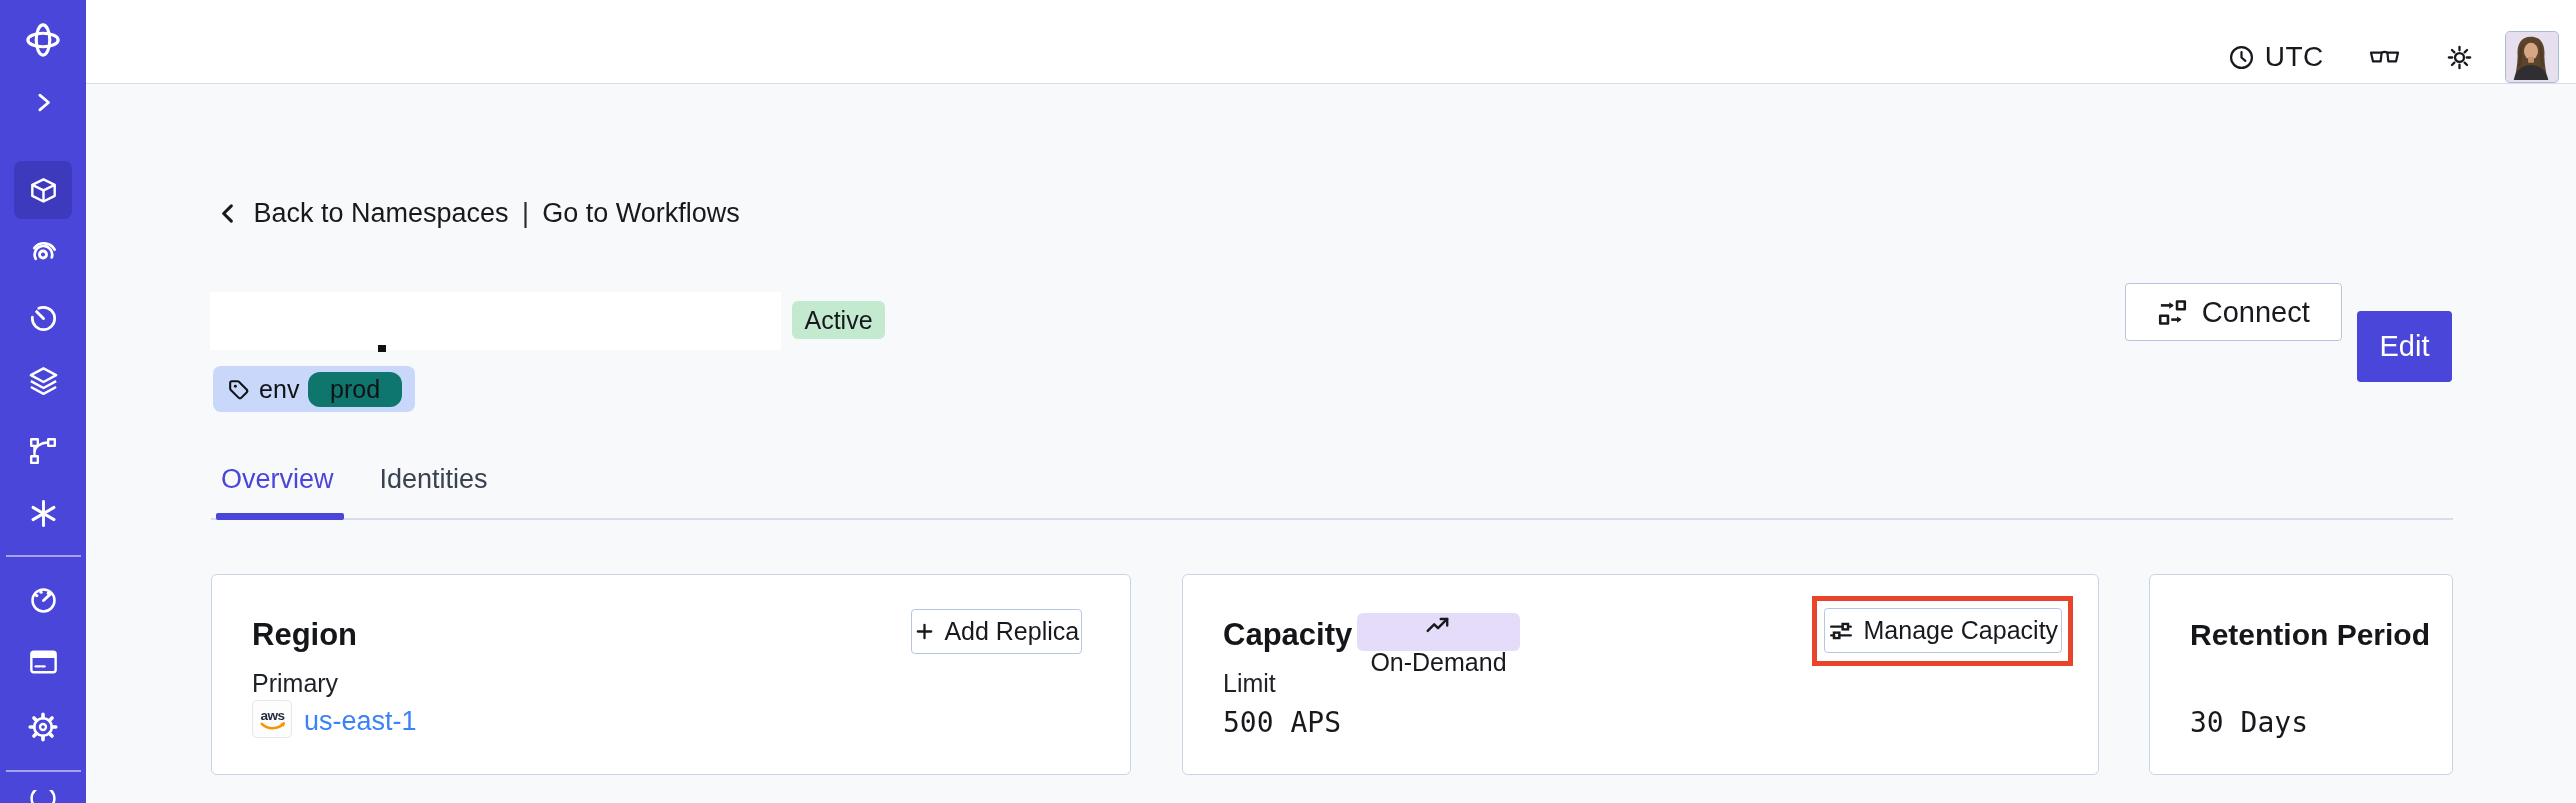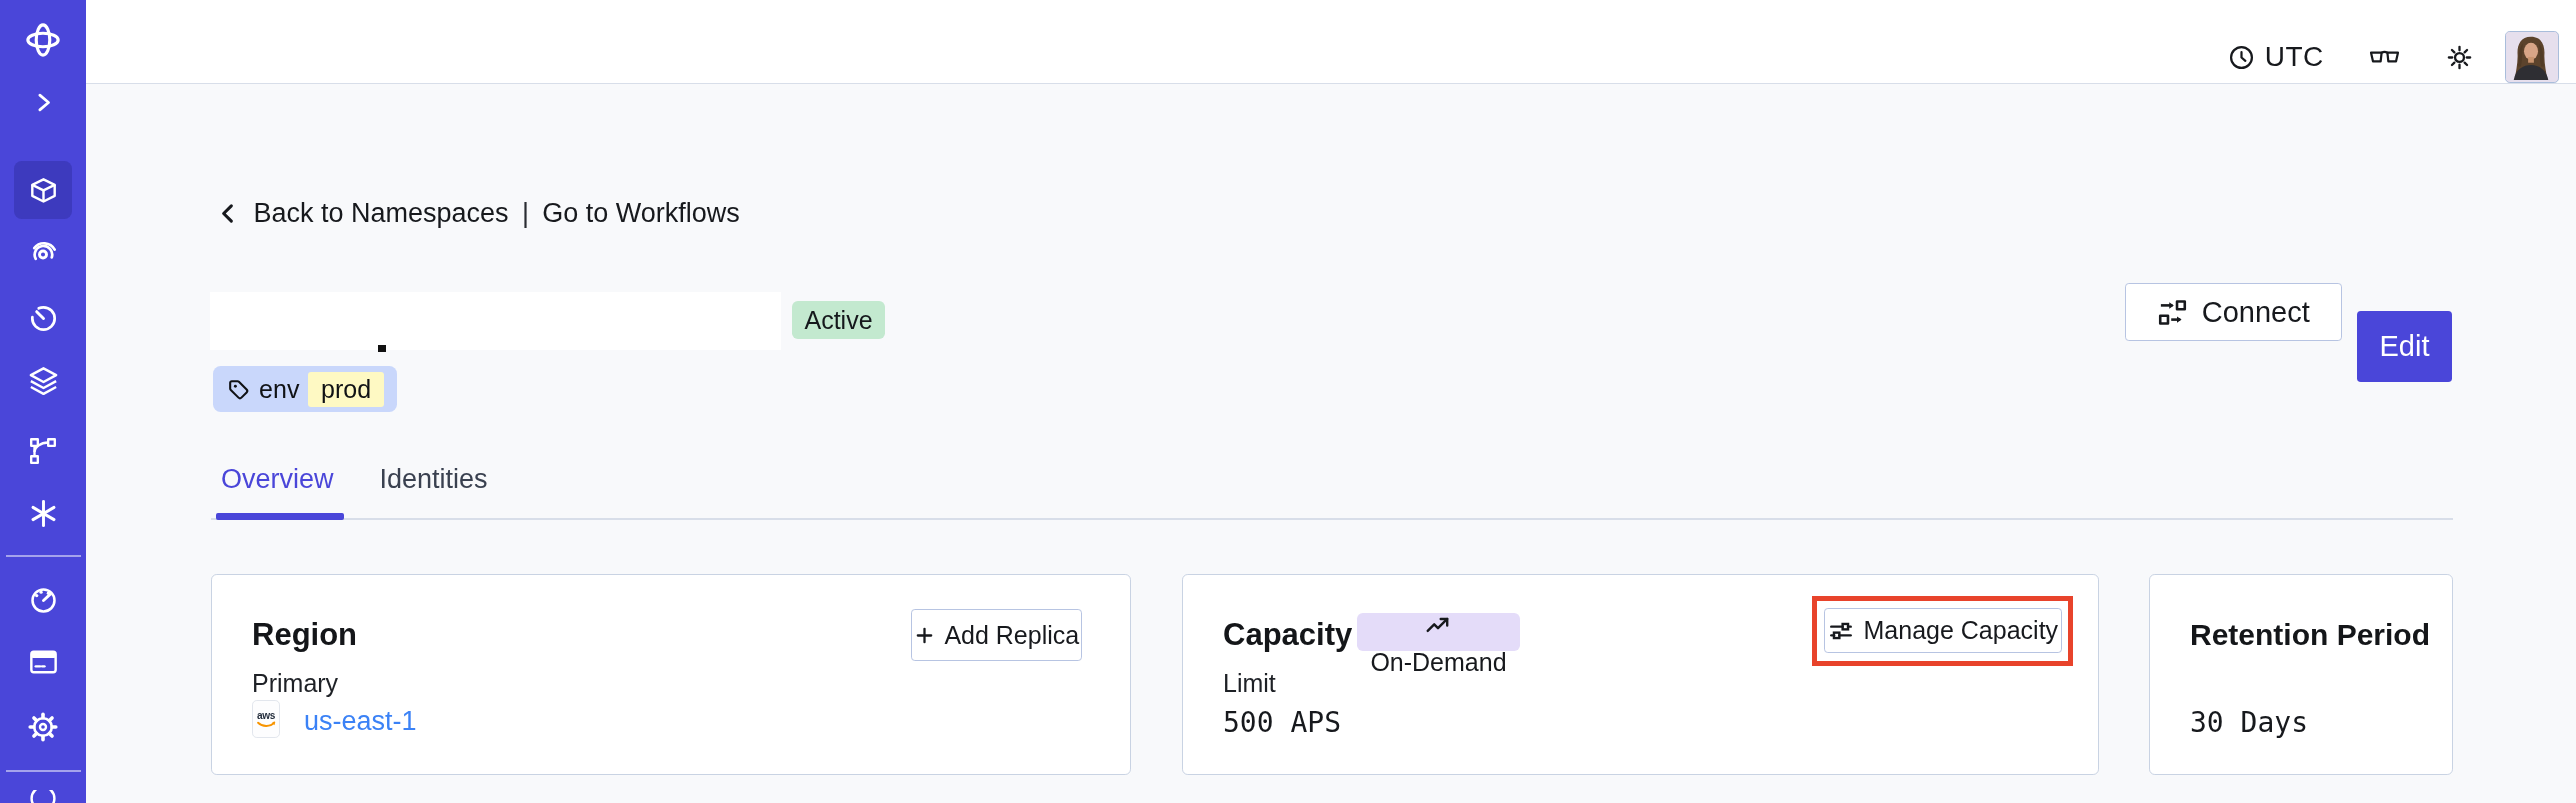--- a/index.html
+++ b/index.html
@@ -27,37 +27,37 @@
   .crumb { cursor:pointer; }
   .crumb-sep { font-weight:400; color:#2A2D33; }
   
   .redact-box { position:absolute; left:210px; top:292px; width:571px; height:58px; background:#FFFFFF; }
   .artifact-dot { position:absolute; left:378px; top:345px; width:7.7px; height:6.7px; background:#111; }
   .status-badge { position:absolute; left:792px; top:301px; height:38px; line-height:38px; padding:0 12.5px; background:#C3E9CF; border-radius:5.8px; font-size:25px; color:#15181C; }
   .btn { display:flex; align-items:center; justify-content:center; background:#fff; border:1.9px solid #B7C4E2; border-radius:3.8px; cursor:pointer; color:#17191D; }
   .btn-connect { position:absolute; left:2125px; top:283px; width:217px; height:58px; gap:13.4px; font-size:29px; }
   .btn-edit { position:absolute; left:2357px; top:283px; width:95px; height:71px; background:#4A46D9; border:none; border-radius:3.8px; color:#fff; font-size:29px; display:flex; align-items:center; justify-content:center; cursor:pointer;margin-top:28px; }
   .tag-chip { position:absolute; left:213px; top:366px; height:46px; display:flex; align-items:center; gap:8.6px; padding:0 12.5px; background:#C9D7FB; border-radius:7.7px; font-size:25px; color:#101215; }
-  .tag-inner { height:35px; line-height:35px; padding:0 13px; background:#fef9c3; border-radius:3px; }
+  .tag-inner { height:35px; line-height:35px; padding:0 22px; background:#0f766e; border-radius:12px; }
   
   .tabs { position:absolute; left:221px; top:464px; display:flex; gap:46px; font-size:27px; font-weight:500; }
   .tab { cursor:pointer; padding-bottom:17.3px; }
   .tab.active { color:#4A46D9; }
   .tab.inactive { color:#3A4150; }
   .tab-underline { position:absolute; left:216px; top:513px; width:128px; height:6.7px; background:#4A46D9; border-radius:1.9px; }
   .tab-border { position:absolute; left:211px; top:518px; width:2242px; height:1.9px; background:#D8DEE9; }
   
   .card { position:absolute; top:574px; height:201px; background:#FFFFFF; border:1.9px solid #C9D3E3; border-radius:5.8px; }
   .card-title { position:absolute; left:40px; top:42px; font-size:31px; font-weight:600; line-height:35px; color:#141619; }
   .card-label { position:absolute; left:40px; top:94px; font-size:25px; line-height:29px; color:#1E2126; }
   .card-value-mono { position:absolute; left:40px; top:129px; font-size:28px; line-height:38px; font-family:"DejaVu Sans Mono","Liberation Mono",monospace; color:#17191D; }
   .btn-small { position:absolute; display:flex; align-items:center; justify-content:center; gap:9.6px; background:#fff; border:1.9px solid #B7C4E2; border-radius:3.8px; font-size:25px; cursor:pointer; color:#17191D; }
   .ondemand-badge { position:absolute; left:174px; top:38px; height:38px; display:flex; align-items:center; gap:8.6px; padding:0 13.4px; background:#E4DCF9; border-radius:5.8px; font-size:25px; color:#17191D;flex-direction:column; }
   .highlight-box { position:absolute; left:629px; top:21px; width:261px; height:70px; border:5.8px solid #E8432B; z-index:3; pointer-events:none; }
-  .aws-badge { position:absolute; left:40px; top:125px; width:28px; height:38px; background:#FDFDFE; border:1.9px solid #E2E6ED; border-radius:4.8px; display:flex; align-items:center; justify-content:center; }
+  .aws-badge { position:absolute; left:40px; top:125px; width:40px; height:38px; background:#FDFDFE; border:1.9px solid #E2E6ED; border-radius:4.8px; display:flex; align-items:center; justify-content:center; }
   .region-value { position:absolute; left:92px; top:129px; font-size:27px; line-height:35px; color:#3b82f6; }
   svg { display:block; }
 </style>
 </head>
 <body>
 
 <div class="screen">
 
   <nav class="sidebar">
     <div class="side-active-bg"></div>
@@ -261,21 +261,21 @@
 
   <div class="tabs">
     <span class="tab active">Overview</span>
     <span class="tab inactive">Identities</span>
   </div>
   <div class="tab-border"></div>
   <div class="tab-underline"></div>
 
   <section class="card" style="left:211px;width:920px;">
     <div class="card-title">Region</div>
-    <button class="btn-small" style="left:699px;top:34px;width:171px;height:52px;">
+    <button class="btn-small" style="left:699px;top:34px;width:171px;height:45px;">
       <span>
         <svg width="21" height="21" viewBox="0 0 22 22" fill="none" stroke="#17191D" stroke-width="2.4" stroke-linecap="round">
           <path d="M11 4 V18"></path>
             <path d="M4 11 H18"></path>
         </svg>
       </span>
       <span>Add Replica</span>
     </button>
     <div class="card-label">Primary</div>
     <div class="aws-badge">

